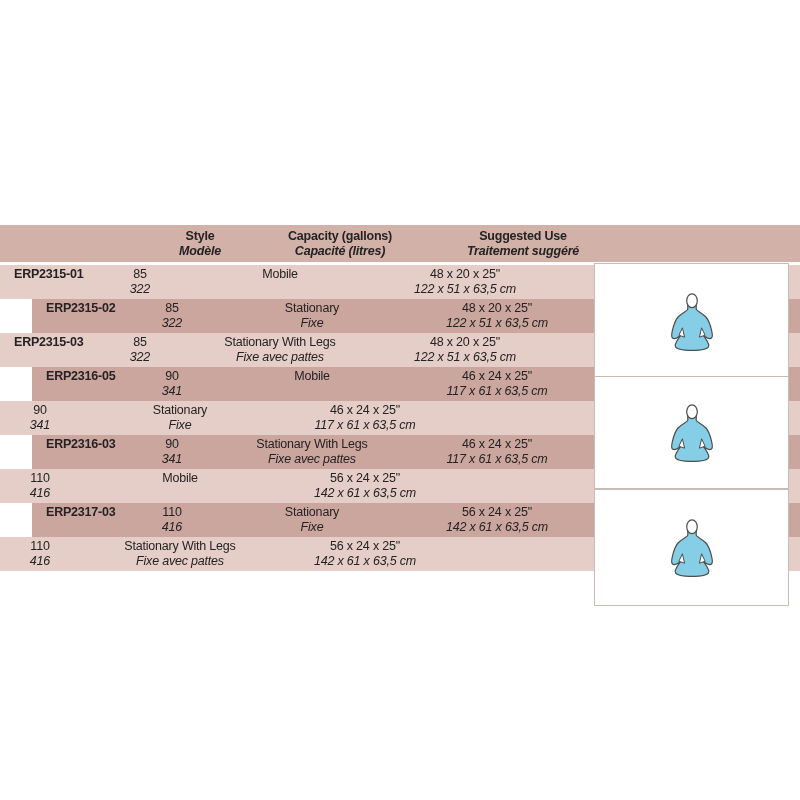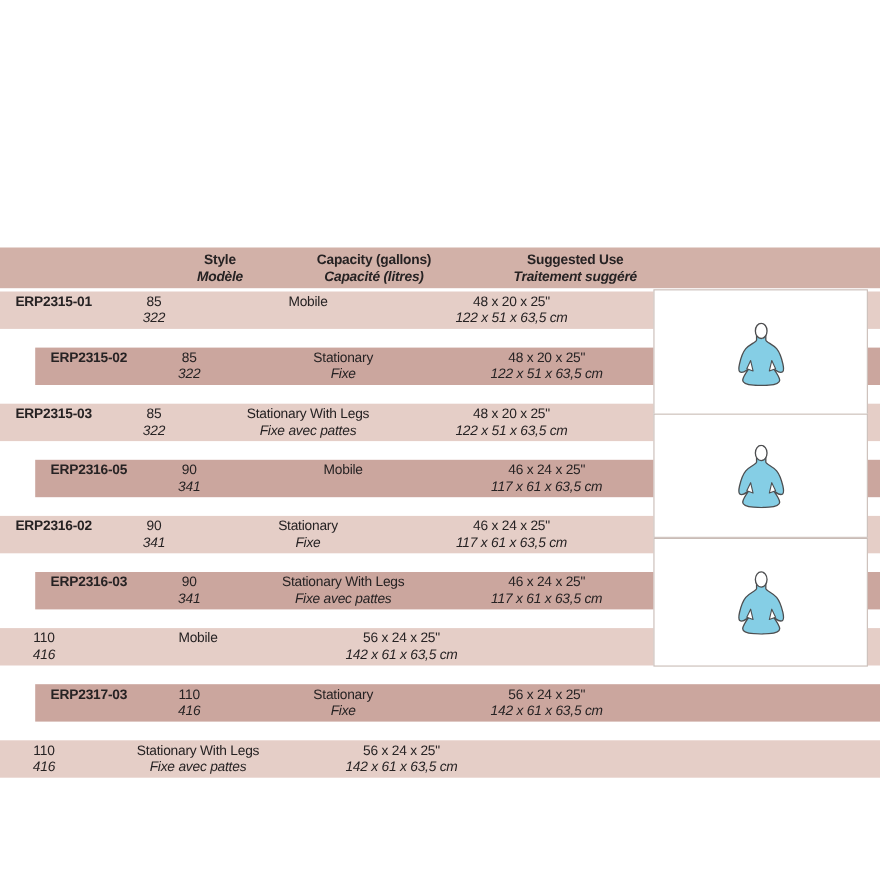--- a/index.html
+++ b/index.html
@@ -1,19 +1,19 @@
 <!DOCTYPE html>
 <html style="--header-bg: #d2b1a8; --row-light: #e5cec7; --row-dark: #cba69e; --text: #262223; --box-border: #c9bcb6; --icon-blue: #85cee5; --icon-outline: #4d4e50; --page-background: #ffffff;"><head>
 <meta charset="utf-8">
 <style>
   html,body{margin:0;padding:0;background:#fff;}
   .page{position:relative;width:800px;height:800px;background:#fff;overflow:hidden;
         font-family:"Liberation Sans","DejaVu Sans",sans-serif;color:var(--text,#262223);}
   .thead{position:absolute;left:0;top:225px;width:800px;height:37px;background:var(--header-bg,#d2b1a8);display:flex;}
-  .rows{position:absolute;left:0;top:265px;width:800px;display:flex;flex-direction:column;gap:17px;}
+  .rows{position:absolute;left:0;top:265px;width:800px;display:flex;flex-direction:column;gap:0;}
   .row{height:34px;display:flex;width:800px;}
   .row.light{background:var(--row-light,#e5cec7);}
   .row.dark{background:var(--row-dark,#cba69e);margin-left:32px;}
   .cell{font-size:12.5px;line-height:15px;padding-top:2px;white-space:nowrap;letter-spacing:-0.2px;box-sizing:border-box;}
   .c-code{width:100px;padding-left:14px;font-weight:bold;}
   .c-cap{width:80px;display:flex;flex-direction:column;align-items:center;}
   .c-style{width:200px;display:flex;flex-direction:column;align-items:center;}
   .c-dims{width:170px;display:flex;flex-direction:column;align-items:center;}
   .c-use{width:250px;display:flex;flex-direction:column;align-items:center;padding-left:36px;}
   .thead .cell{font-weight:bold;padding-top:3.5px;}
@@ -100,21 +100,20 @@
     <div class="cell c-style">
       <div>Mobile</div>
       <div class="it"></div>
     </div>
     <div class="cell c-dims">
       <div>46 x 24 x 25"</div>
       <div class="it">117 x 61 x 63,5 cm</div>
     </div>
   </div>
       <div class="row light">
-    <div class="cell c-code">ERP2316-02</div>
     <div class="cell c-cap">
       <div>90</div>
       <div class="it">341</div>
     </div>
     <div class="cell c-style">
       <div>Stationary</div>
       <div class="it">Fixe</div>
     </div>
     <div class="cell c-dims">
       <div>46 x 24 x 25"</div>

